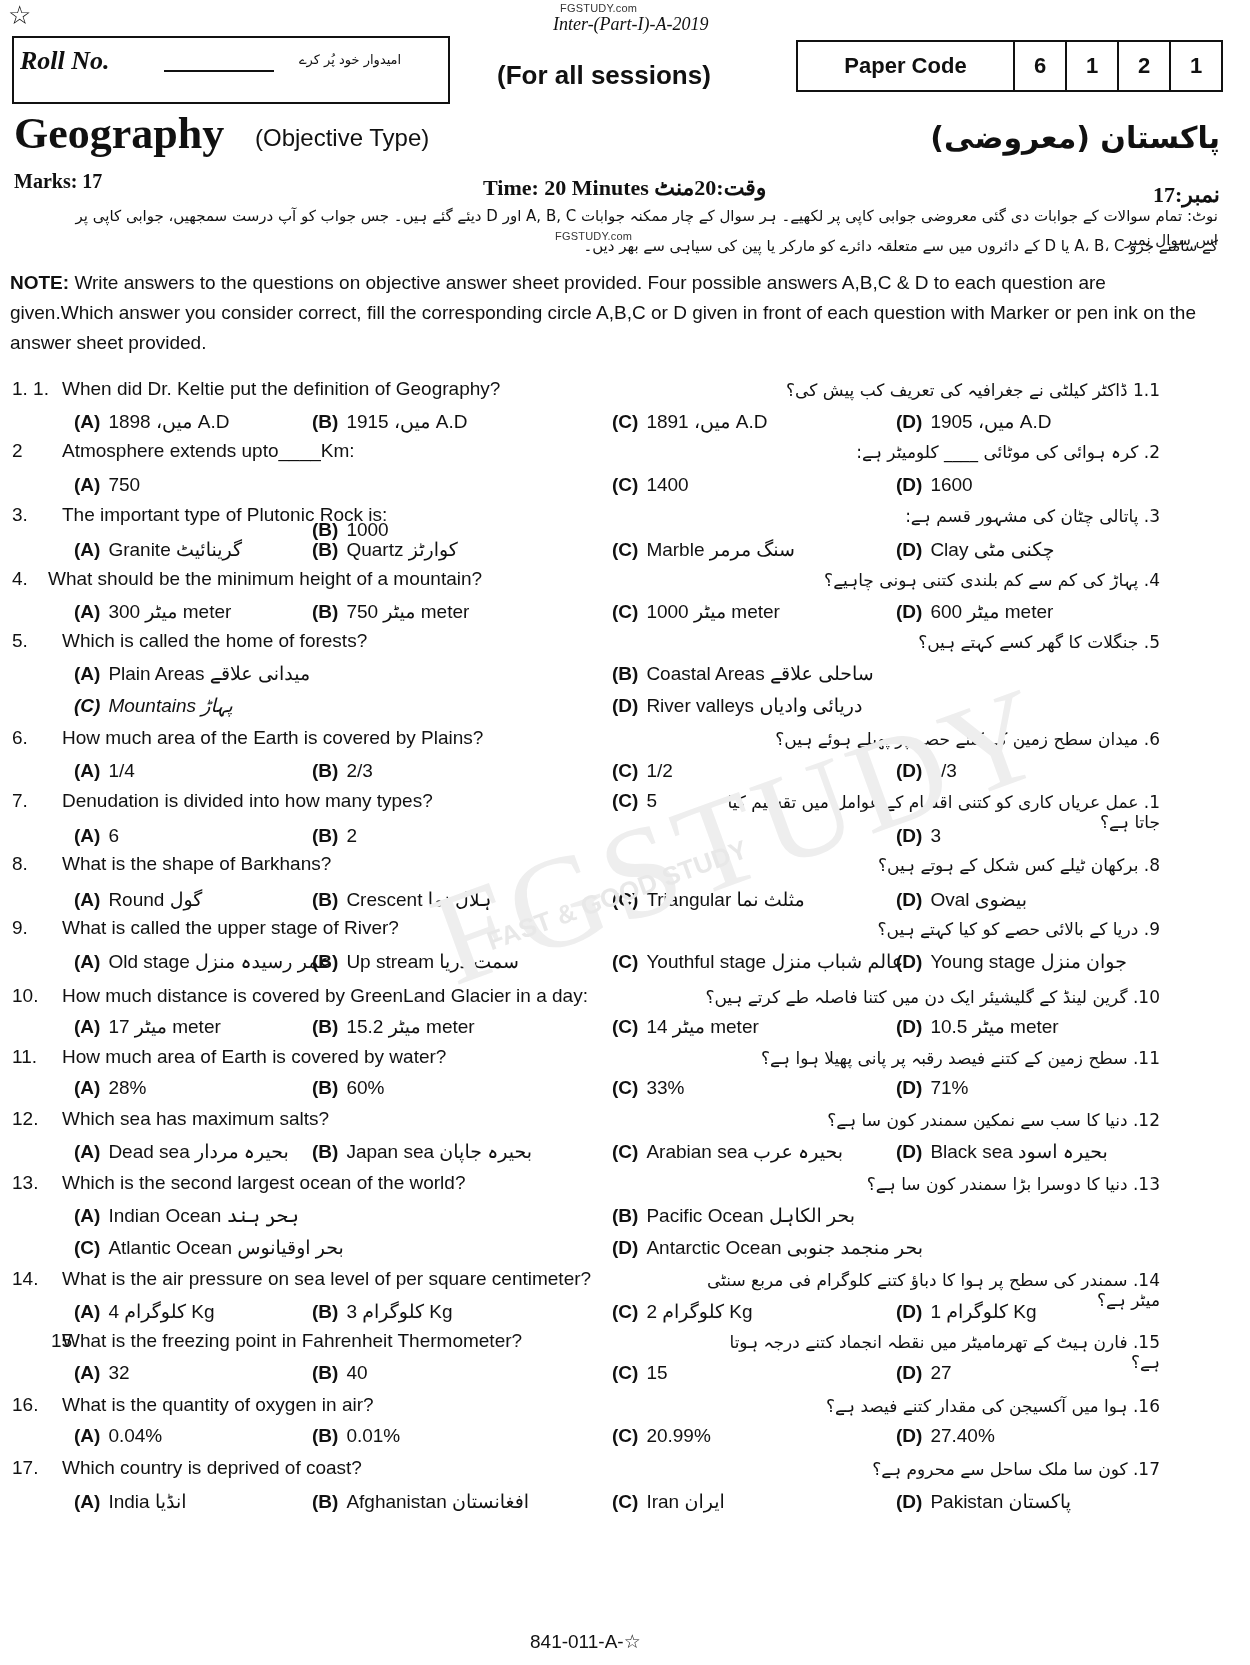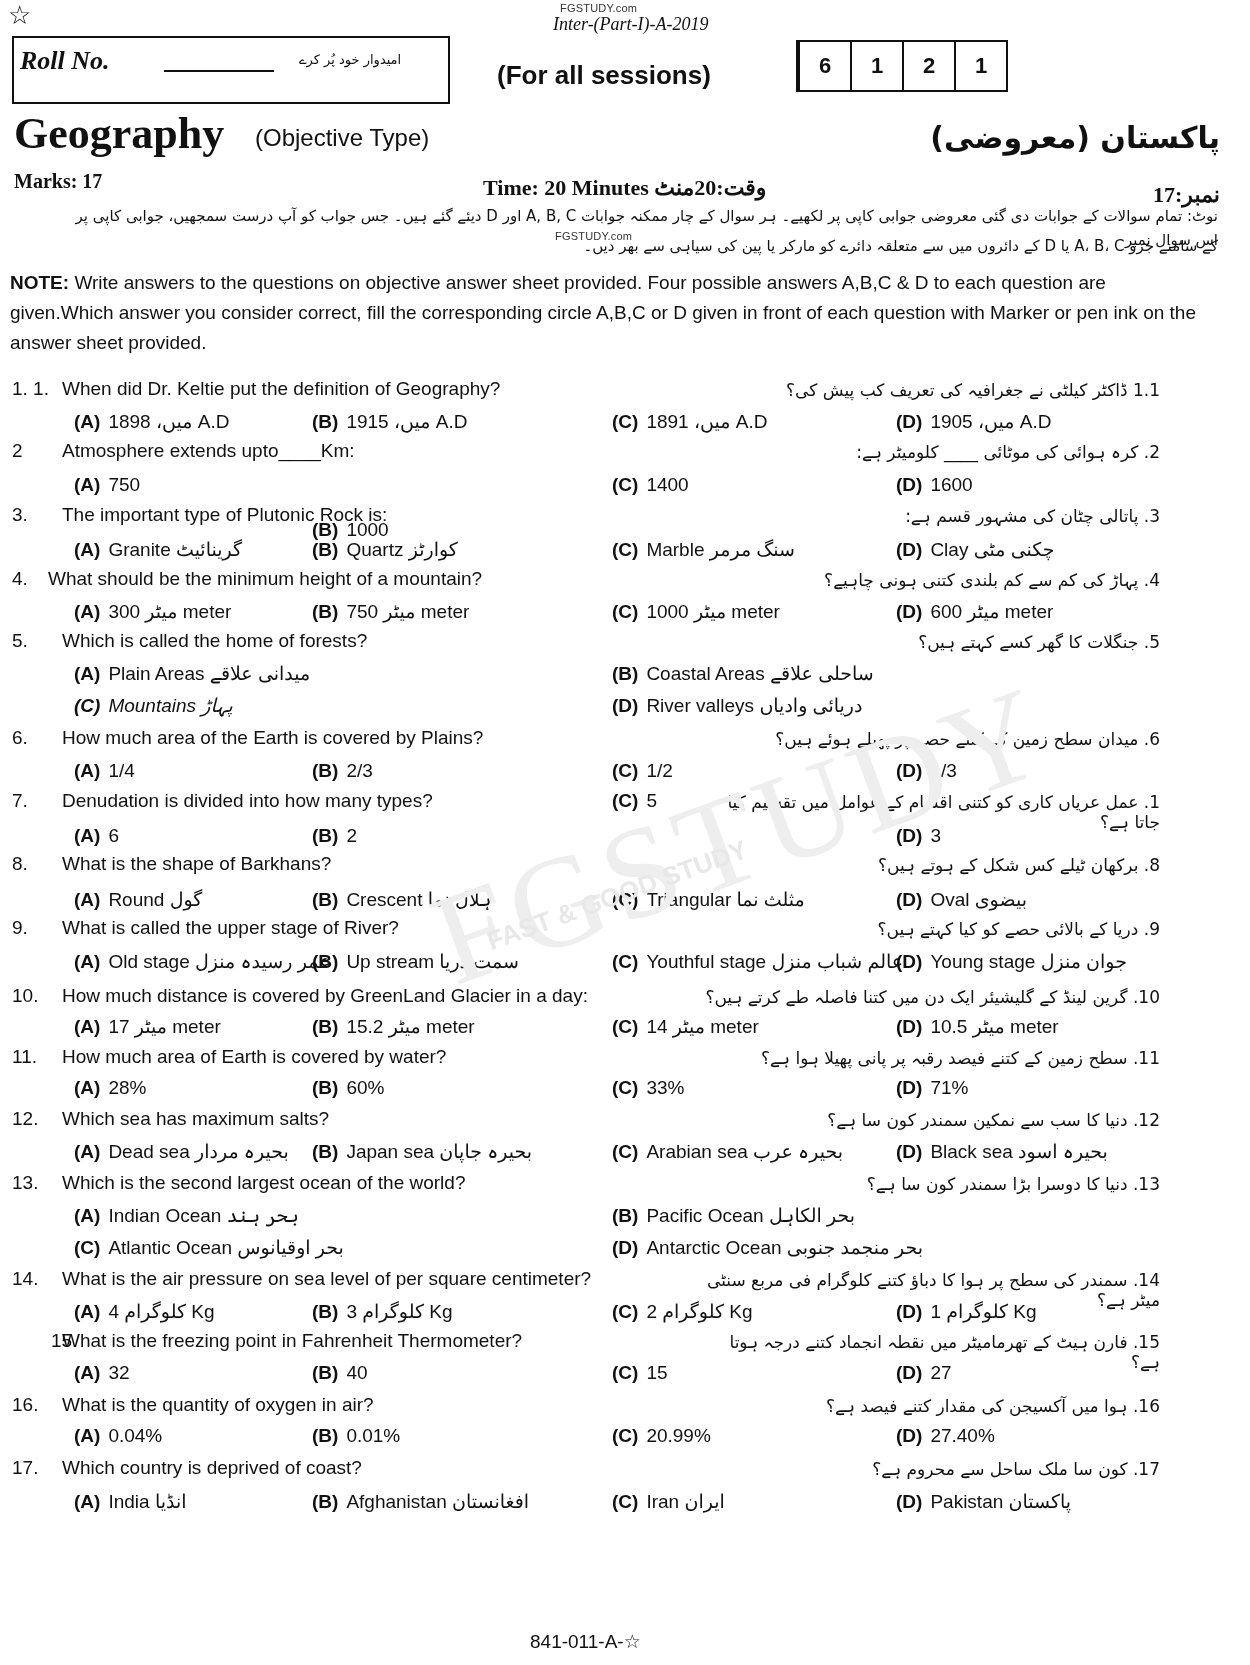--- a/index.html
+++ b/index.html
@@ -41,20 +41,21 @@
 
 <div class="abs rollbox">
   <span class="lbl">Roll No.</span>
   <span class="line"></span>
   <span class="ur urdu">امیدوار خود پُر کرے</span>
 </div>
 
 <div class="abs sessions">(For all sessions)</div>
 
 <div class="abs pcode">
+  <div class="first">Paper Code</div>
   <div>6</div>
   <div>1</div>
   <div>2</div>
   <div>1</div>
 </div>
 
 <div class="abs title">Geography</div>
 <div class="abs subtitle">(Objective Type)</div>
 <div class="abs urtitle urdu">پاکستان (معروضی)</div>
 

